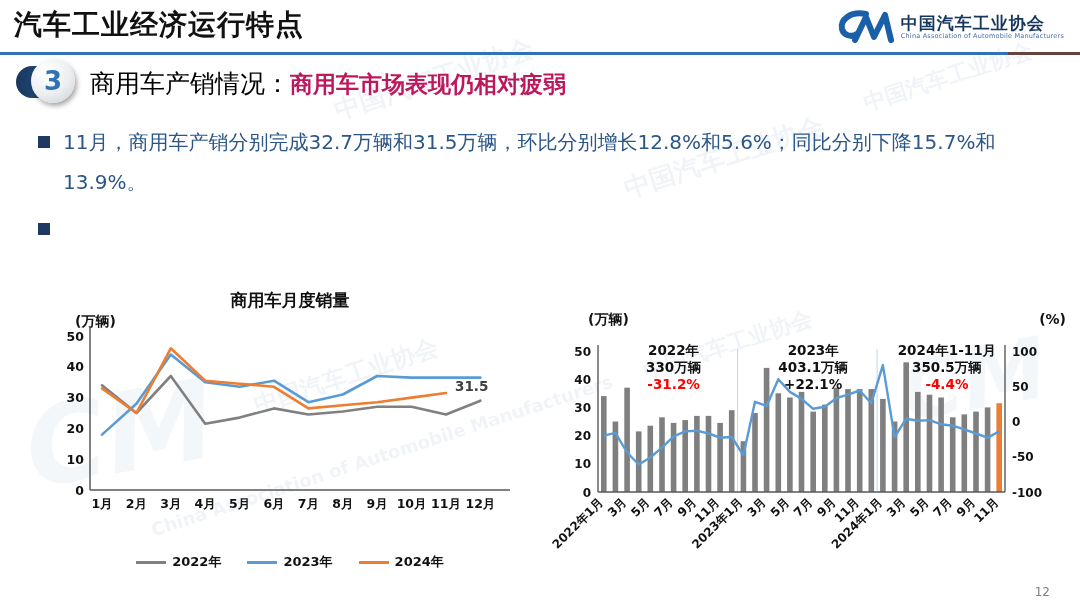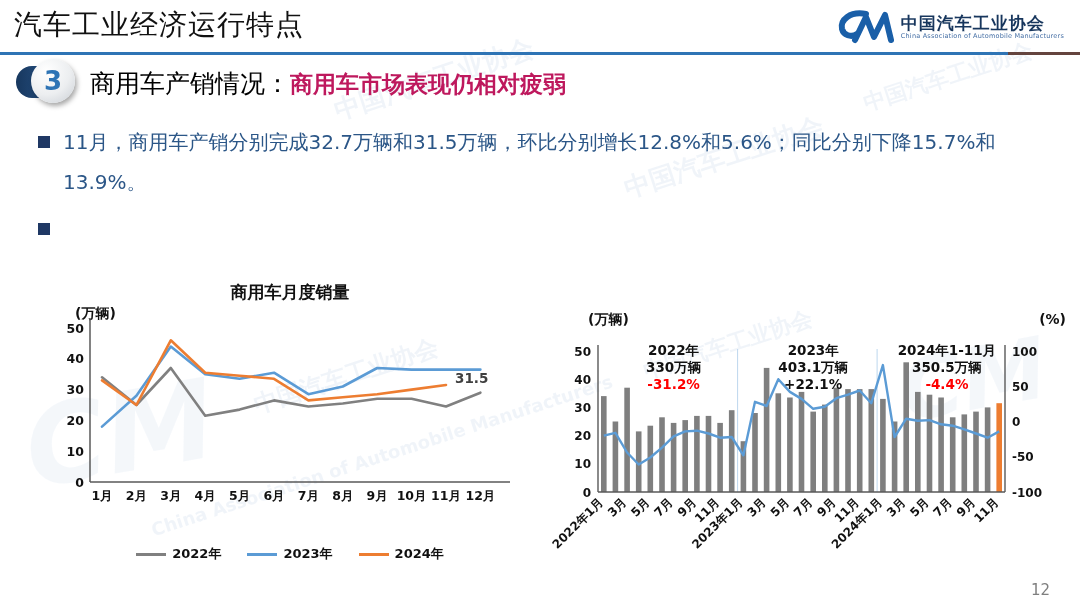--- a/index.html
+++ b/index.html
@@ -1,19 +1,19 @@
 <!DOCTYPE html>
 <html><head>
 <meta charset="utf-8">
 <style>
   html,body{margin:0;padding:0;background:#e8e8e8;}
   .slide{position:relative;width:1080px;height:607px;background:#ffffff;overflow:hidden;
          font-family:"DejaVu Sans","Liberation Sans",sans-serif;color:#1a1a1a;}
   
-  .hdr-title{position:absolute;left:14px;top:6px;font-size:28px;font-weight:normal;color:#111;letter-spacing:1px;}
+  .hdr-title{position:absolute;left:14px;top:6px;font-size:28px;font-weight:bold;color:#111;letter-spacing:1px;}
   .hdr-line{position:absolute;left:0;top:52px;width:1008px;height:3px;background:#2E74B5;}
   .hdr-line-end{position:absolute;left:1008px;top:52px;width:72px;height:3px;background:#64443E;}
   .logo{position:absolute;top:7px;right:16px;display:flex;align-items:center;gap:7px;}
   .logo-txt{display:flex;flex-direction:column;line-height:1.1;}
   .logo-cn{font-size:17px;font-weight:bold;color:#17365D;letter-spacing:1px;}
   .logo-en{font-size:6.5px;color:#456FA5;letter-spacing:.2px;}
   
   .badge-strip{position:absolute;left:16px;top:66px;width:56px;height:32px;border-radius:16px;
                background:linear-gradient(90deg,#17375E,#31639C);}
   .badge-circle{position:absolute;left:31px;top:59px;width:44px;height:44px;border-radius:50%;
@@ -27,32 +27,32 @@
   
   .bullets{position:absolute;left:38px;top:122px;width:1008px;}
   .bullet{display:flex;gap:13px;margin-bottom:7px;font-size:20px;line-height:2.0;color:#2B5687;}
   .bullet .sq{width:12px;height:12px;background:#1F3864;margin-top:14px;flex:none;}
   
   .chart{position:absolute;}
   .chart svg{position:absolute;left:0;top:0;overflow:visible;}
   .chart-title{position:absolute;top:4px;left:0;width:100%;text-align:center;
                font-size:17px;font-weight:bold;color:#111;}
   .chart-unit{position:absolute;font-size:14px;font-weight:bold;color:#111;}
-  #chart-left{left:55px;top:277px;width:470px;height:320px;}
+  #chart-left{left:55px;top:285px;width:470px;height:320px;}
   #chart-right{left:560px;top:283px;width:520px;height:320px;}
   .legend{position:absolute;left:0;top:268px;width:100%;display:flex;justify-content:center;gap:26px;}
   .lg-item{display:flex;align-items:center;gap:6px;font-size:13px;font-weight:bold;color:#111;}
   .lg-swatch{display:inline-block;width:30px;height:3px;}
   svg text{font-family:"DejaVu Sans","Liberation Sans",sans-serif;}
   svg .tick{font-size:12.5px;font-weight:bold;fill:#111;}
   svg .tick2{font-size:12px;font-weight:bold;fill:#111;}
   svg .ann{font-size:13.5px;font-weight:bold;}
   svg .endlabel{font-size:13.5px;font-weight:bold;fill:#3f3f3f;}
   
-  .page-num{position:absolute;right:30px;bottom:8px;font-size:15px;color:#7f7f7f;}
+  .page-num{position:absolute;right:30px;bottom:8px;font-size:12px;color:#7f7f7f;}
   .wm{position:absolute;color:#8FAFD4;font-weight:bold;pointer-events:none;white-space:nowrap;
       transform:rotate(-18deg);opacity:.13;}
   .wm-big{opacity:.09;font-style:italic;transform:rotate(-10deg);}
 </style>
 </head>
 <body>
 
 <div class="slide">
 
   <div class="wm" style="left:330px;top:62px;font-size:26px;">中国汽车工业协会</div>

